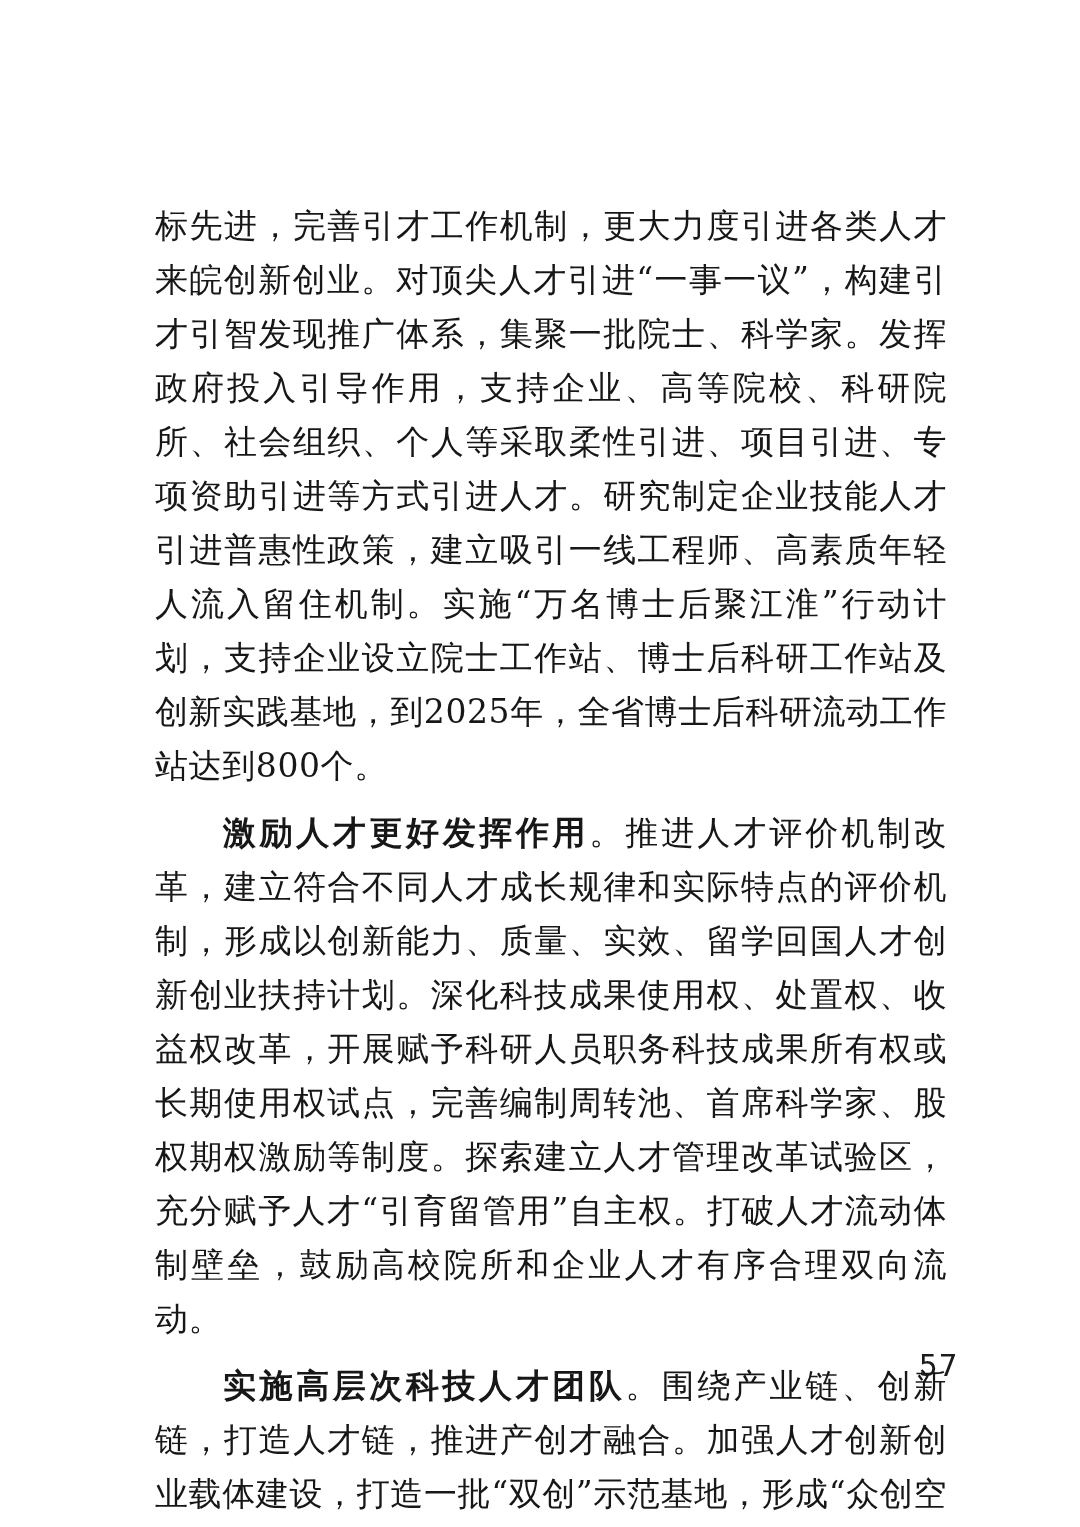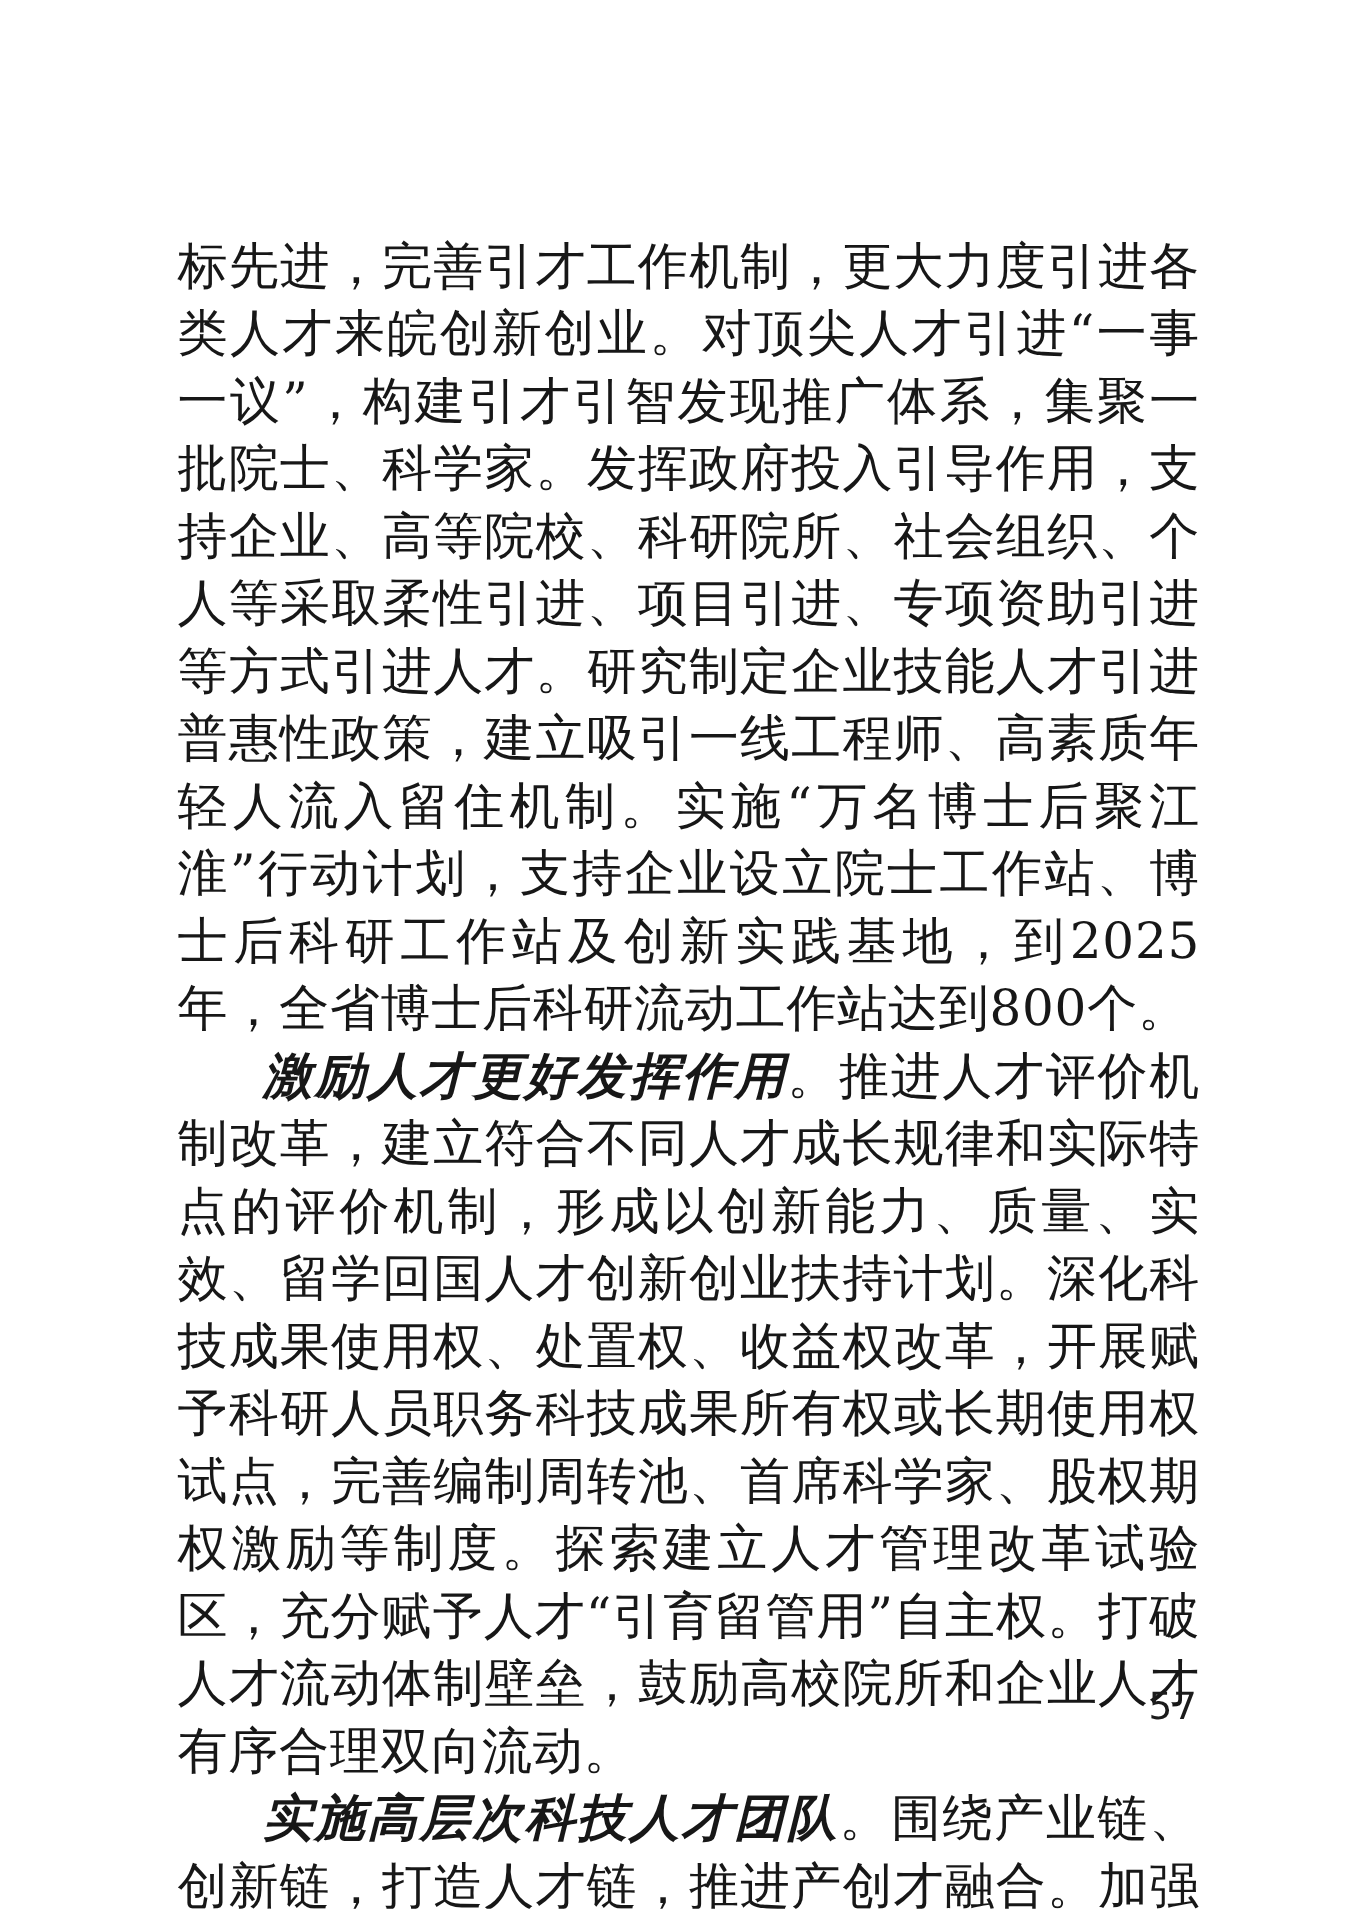--- a/index.html
+++ b/index.html
@@ -27,22 +27,22 @@
   }
 
   #text-column {
     position: absolute;
     left: 142px;
     top: 186px;
     width: 818px;
   }
 
   .para {
-    margin: 0;
-    font-size: 40px;
+    margin: 13px;
+    font-size: 33px;
     line-height: 54px;
     text-align: justify;
     text-justify: inter-character;
     text-align-last: left;
     letter-spacing: 0.6px;
     color: #171717;
     font-family: "DejaVu Serif", "Liberation Serif", serif;
     font-weight: 400;
     -webkit-font-smoothing: antialiased;
   }
@@ -51,21 +51,20 @@
     text-indent: 68px;
   }
 
   .para + .para {
     margin-top: 0;
   }
 
   .lead {
     font-weight: 700;
     letter-spacing: 1.2px;
-    font-style: italic;
   }
 
   #page-number {
     position: absolute;
     right: 122px;
     top: 1348px;
     font-family: "DejaVu Sans", "Liberation Sans", sans-serif;
     font-size: 30px;
     line-height: 36px;
     color: #1b1b1b;

